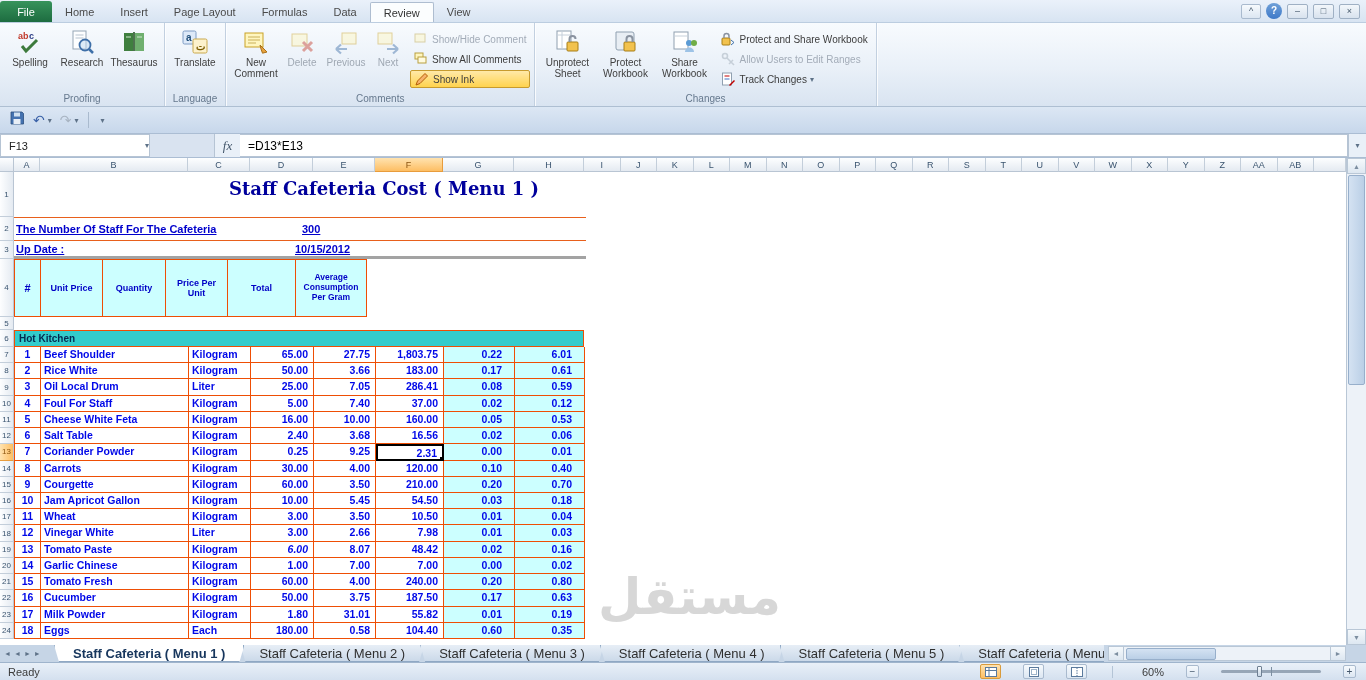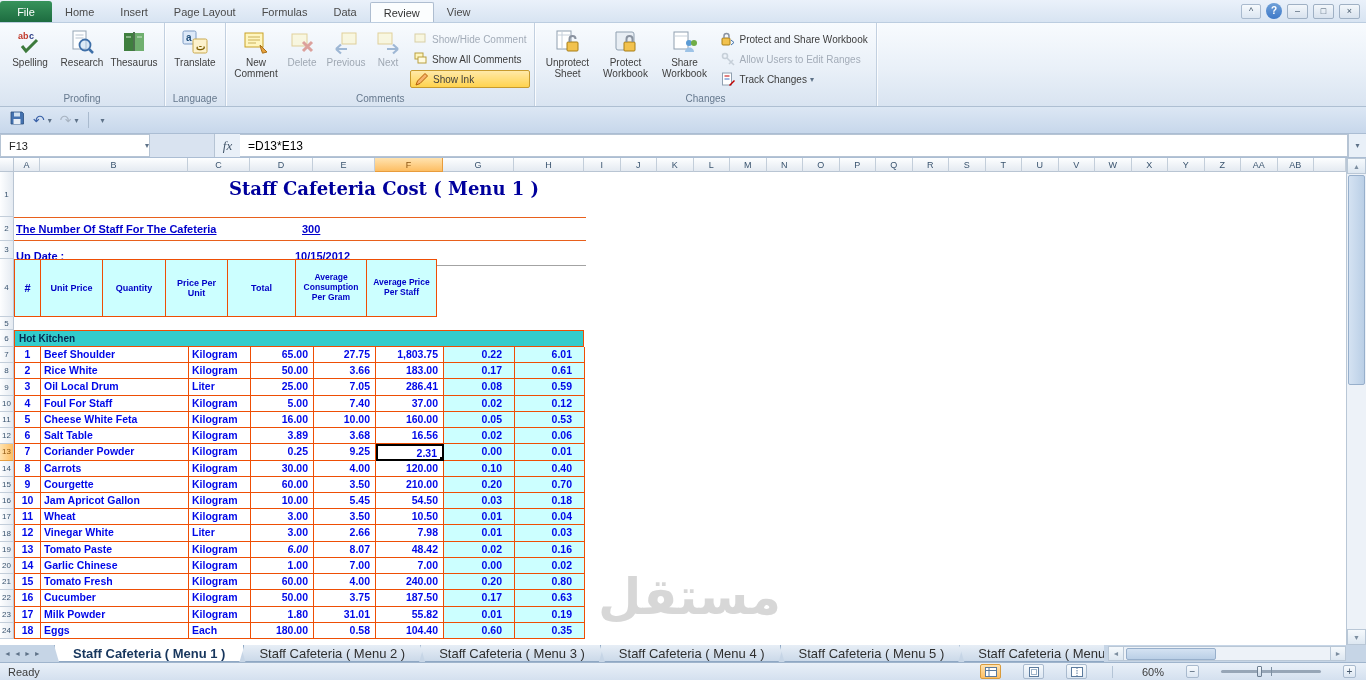--- a/index.html
+++ b/index.html
@@ -62,21 +62,21 @@
   .colh.sel { background:linear-gradient(#FFE3B0,#FDBE63); border-right:1px solid #E89C3C; border-bottom:1px solid #E89C3C; color:#8A5410; }
   #row-headers { position:absolute; left:0; top:14px; width:14px; bottom:0; overflow:hidden; }
   .rowh { width:14px; background:linear-gradient(90deg,#FDFEFF,#E4EAF1); border-right:1px solid #B9C5D3; border-bottom:1px solid #C3CEDA; font-size:8px; color:#39536E; text-align:center; display:flex; align-items:center; justify-content:center; flex:none; }
   .rowh.sel { background:linear-gradient(90deg,#FFE3B0,#FDBE63); border-bottom:1px solid #E89C3C; color:#8A5410; }
   #sheet { position:absolute; left:14px; top:14px; right:20px; bottom:0; background:#fff; overflow:hidden; }
 
   
   #sheet-title { position:absolute; left:150px; top:6px; width:440px; text-align:center; font-family:"DejaVu Serif",serif; font-weight:bold; font-size:18px; color:#00009C; }
   .infoline { position:absolute; left:0; width:572px; }
   #staffline { top:45px; height:24px; border-top:1px solid #E8601C; border-bottom:1px solid #E8601C; }
-  #updateline { top:76px; height:18px; border-bottom:1px solid #a3a3a3; }
+  #updateline { top:69px; height:18px; border-bottom:3px solid #a3a3a3; }
   .infolabel, .infovalue { position:absolute; font-size:11px; font-weight:bold; color:#0000CC; text-decoration:underline; }
   #staffline .infolabel { left:2px; top:5px; }
   #staffline .infovalue { left:288px; top:5px; }
   #updateline .infolabel { left:2px; top:2px; }
   #updateline .infovalue { left:281px; top:2px; }
 
   #table-header { position:absolute; left:0; top:87px; height:58px; display:flex; border-left:1px solid #EE4E04; }
   .thcell { height:58px; background:#CCFFFF; border-right:1px solid #EE4E04; border-top:1px solid #EE4E04; border-bottom:1px solid #EE4E04; color:#0000C6; font-weight:bold; display:flex; align-items:center; justify-content:center; text-align:center; line-height:1.15; flex:none; }
   .h-num { font-size:11px; }
   .h-item { font-size:13.5px; }
@@ -427,21 +427,20 @@
         <span class="infovalue">10/15/2012</span>
       </div>
 
       <div id="table-header">
           <div class="thcell h-num" style="width: 26px;">#</div>
           <div class="thcell h-small" style="width: 62px;">Unit Price</div>
           <div class="thcell h-small" style="width: 63px;">Quantity</div>
           <div class="thcell h-small" style="width: 62px;">Price Per Unit</div>
           <div class="thcell h-small" style="width: 68px;">Total</div>
           <div class="thcell h-tiny" style="width: 71px;">Average Consumption Per Gram</div>
-          <div class="thcell h-tiny" style="width: 70px;">Average Price Per Staff</div>
         </div>
       <div id="hotkitchen">Hot Kitchen</div>
       <div id="table-rows">
           <div class="trow">
             <div class="tcell c-num" style="width: 26px;">1</div>
             <div class="tcell c-left" style="width: 148px;">Beef Shoulder</div>
             <div class="tcell c-left" style="width: 62px;">Kilogram</div>
             <div class="tcell c-right" style="width: 63px;">65.00</div>
             <div class="tcell c-right" style="width: 62px;">27.75</div>
             <div class="tcell c-right" style="width: 68px;">1,803.75</div>
@@ -485,21 +484,21 @@
             <div class="tcell c-right" style="width: 63px;">16.00</div>
             <div class="tcell c-right" style="width: 62px;">10.00</div>
             <div class="tcell c-right" style="width: 68px;">160.00</div>
             <div class="tcell c-right cyan pad" style="width: 71px;">0.05</div>
             <div class="tcell c-right cyan pad" style="width: 70px;">0.53</div>
           </div>
           <div class="trow">
             <div class="tcell c-num" style="width: 26px;">6</div>
             <div class="tcell c-left" style="width: 148px;">Salt Table</div>
             <div class="tcell c-left" style="width: 62px;">Kilogram</div>
-            <div class="tcell c-right" style="width: 63px;">3.89</div>
+            <div class="tcell c-right" style="width: 63px;">2.40</div>
             <div class="tcell c-right" style="width: 62px;">3.68</div>
             <div class="tcell c-right" style="width: 68px;">16.56</div>
             <div class="tcell c-right cyan pad" style="width: 71px;">0.02</div>
             <div class="tcell c-right cyan pad" style="width: 70px;">0.06</div>
           </div>
           <div class="trow">
             <div class="tcell c-num" style="width: 26px;">7</div>
             <div class="tcell c-left" style="width: 148px;">Coriander Powder</div>
             <div class="tcell c-left" style="width: 62px;">Kilogram</div>
             <div class="tcell c-right" style="width: 63px;">0.25</div>

